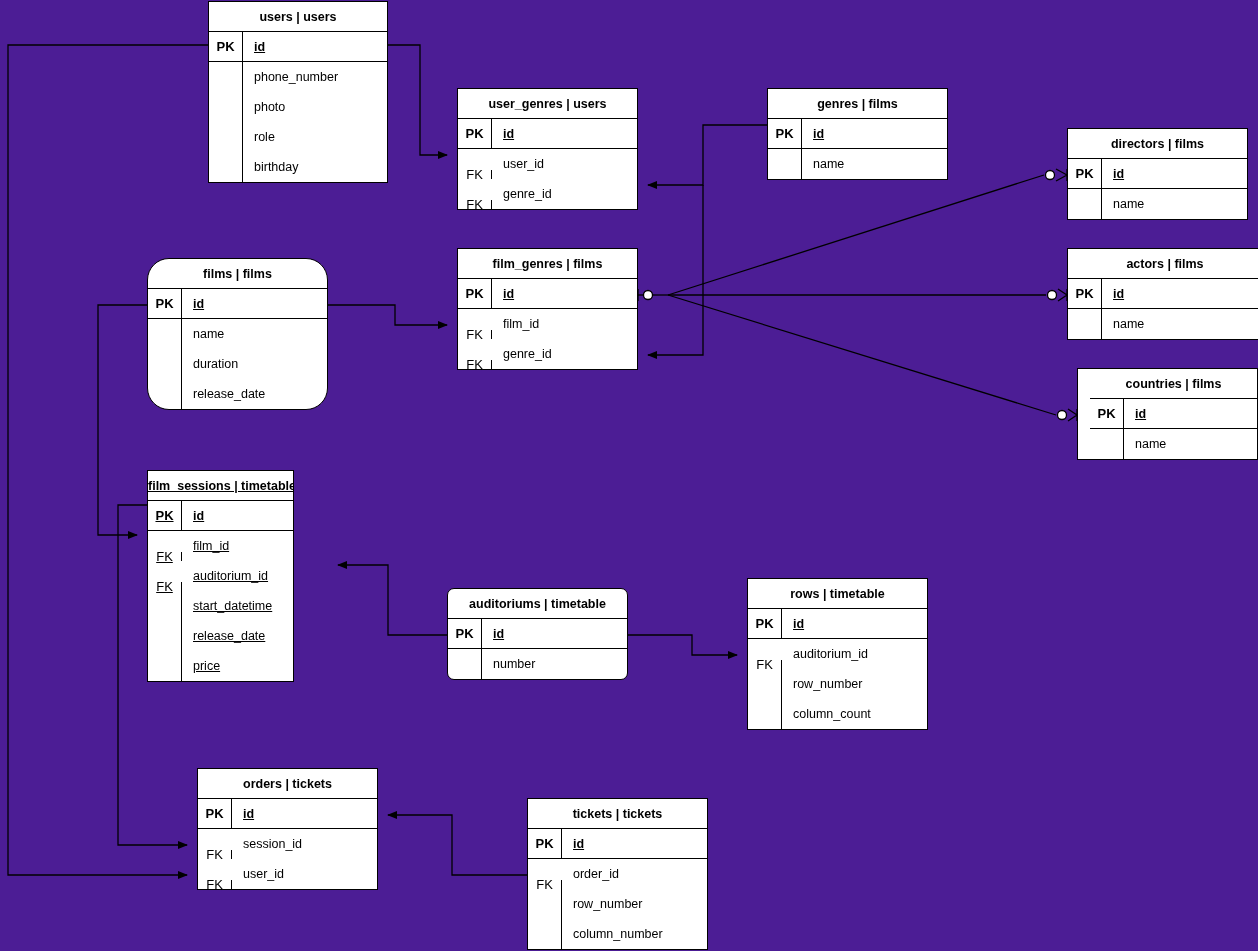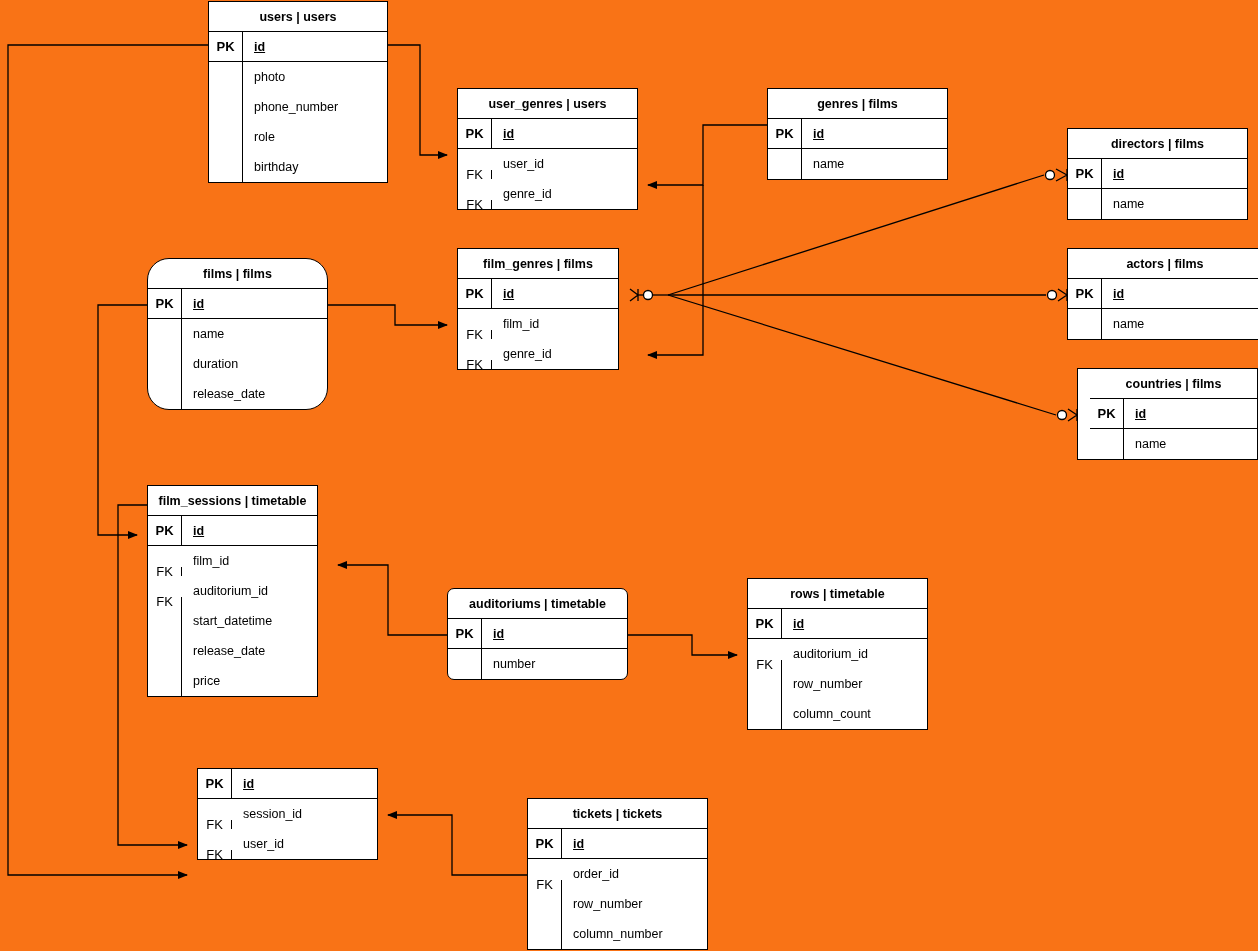--- a/index.html
+++ b/index.html
@@ -8,21 +8,21 @@
     padding: 0;
     background: #ffffff;
   }
   body {
     font-family: "Liberation Sans", sans-serif;
   }
   #canvas {
     position: relative;
     width: 1258px;
     height: 951px;
-    background: #f97316;
+    background: #4c1d95;
     overflow: hidden;
   }
   #wires {
     position: absolute;
     left: 0;
     top: 0;
     width: 1258px;
     height: 951px;
     pointer-events: none;
   }
@@ -143,25 +143,25 @@
   <div id="entity-layer">
       <div class="entity" style="left: 208px; top: 1px; width: 180px;">
         <div class="ent-title">users | users</div>
         <div class="ent-body">
           <div class="row pk-row">
             <div class="key-cell">PK</div>
             <div class="name-cell pk-name">id</div>
           </div>
           <div class="row">
             <div class="key-cell"></div>
+            <div class="name-cell">phone_number</div>
+          </div>
+          <div class="row">
+            <div class="key-cell"></div>
             <div class="name-cell">photo</div>
-          </div>
-          <div class="row">
-            <div class="key-cell"></div>
-            <div class="name-cell">phone_number</div>
           </div>
           <div class="row">
             <div class="key-cell"></div>
             <div class="name-cell">role</div>
           </div>
           <div class="row">
             <div class="key-cell"></div>
             <div class="name-cell">birthday</div>
           </div>
         </div>
@@ -223,21 +223,21 @@
           <div class="row">
             <div class="key-cell"></div>
             <div class="name-cell">duration</div>
           </div>
           <div class="row">
             <div class="key-cell"></div>
             <div class="name-cell">release_date</div>
           </div>
         </div>
       </div>
-      <div class="entity" style="left: 457px; top: 248px; width: 162px;">
+      <div class="entity" style="left: 457px; top: 248px; width: 181px;">
         <div class="ent-title">film_genres | films</div>
         <div class="ent-body">
           <div class="row pk-row">
             <div class="key-cell">PK</div>
             <div class="name-cell pk-name">id</div>
           </div>
           <div class="row">
             <div class="key-cell fk">FK</div>
             <div class="name-cell">film_id</div>
           </div>
@@ -266,21 +266,21 @@
           <div class="row pk-row">
             <div class="key-cell">PK</div>
             <div class="name-cell pk-name">id</div>
           </div>
           <div class="row">
             <div class="key-cell"></div>
             <div class="name-cell">name</div>
           </div>
         </div>
       </div>
-      <div class="entity" style="left: 147px; top: 485px; width: 171px;">
+      <div class="entity" style="left: 147px; top: 470px; width: 147px; text-decoration: underline;">
         <div class="ent-title">film_sessions | timetable</div>
         <div class="ent-body">
           <div class="row pk-row">
             <div class="key-cell">PK</div>
             <div class="name-cell pk-name">id</div>
           </div>
           <div class="row">
             <div class="key-cell fk">FK</div>
             <div class="name-cell">film_id</div>
           </div>
@@ -330,20 +330,21 @@
             <div class="key-cell"></div>
             <div class="name-cell">row_number</div>
           </div>
           <div class="row">
             <div class="key-cell"></div>
             <div class="name-cell">column_count</div>
           </div>
         </div>
       </div>
       <div class="entity" style="left: 197px; top: 768px; width: 181px;">
+        <div class="ent-title">orders | tickets</div>
         <div class="ent-body">
           <div class="row pk-row">
             <div class="key-cell">PK</div>
             <div class="name-cell pk-name">id</div>
           </div>
           <div class="row">
             <div class="key-cell fk">FK</div>
             <div class="name-cell">session_id</div>
           </div>
           <div class="row">

